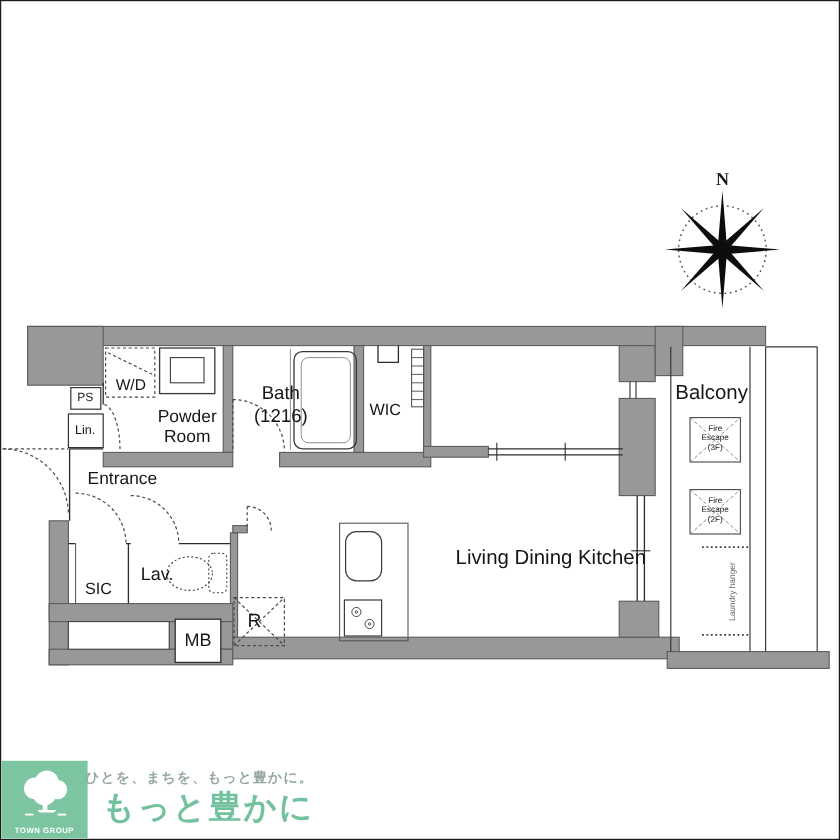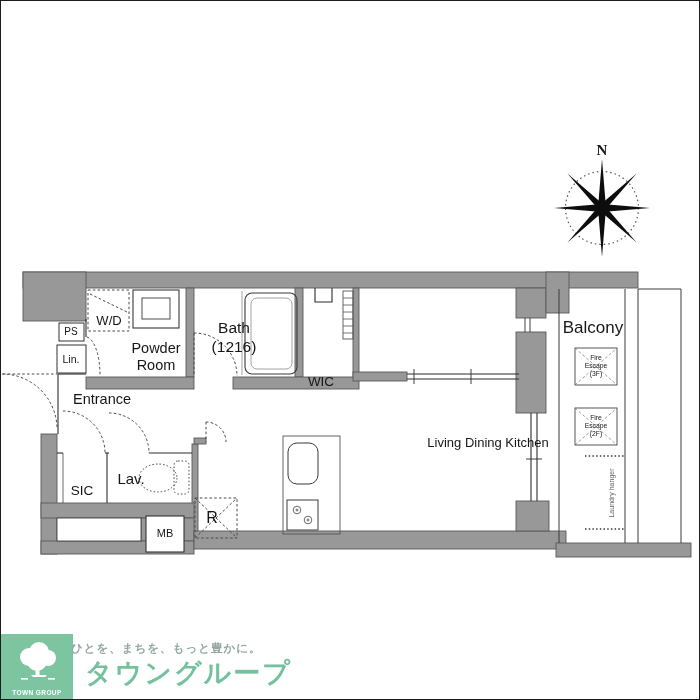--- a/index.html
+++ b/index.html
@@ -197,49 +197,49 @@
   <div class="lbl" style="left:131px;top:356px;font-size:14.5px;margin-left:24px;">
     <span class="sub">Powder</span>
     <span class="sub">Room</span>
   </div>
 
   <div class="lbl" style="left:233px;top:337px;font-size:15.5px;">
     <span class="sub">Bath</span>
     <span class="sub">(1216)</span>
   </div>
 
-  <div class="lbl" style="left:320px;top:341px;font-size:13.5px;margin-top:40px;">WIC</div>
+  <div class="lbl" style="left:320px;top:341px;font-size:13.5px;">WIC</div>
 
 
   <div class="lbl" style="left:592px;top:327px;font-size:17px;">Balcony</div>
 
   <div class="lbl" style="left:595px;top:365px;font-size:6.8px;line-height:1.2;">
     <span class="sub">Fire</span>
     <span class="sub">Escape</span>
     <span class="sub">(3F)</span>
   </div>
   <div class="lbl" style="left:595px;top:425px;font-size:6.8px;line-height:1.2;">
     <span class="sub">Fire</span>
     <span class="sub">Escape</span>
     <span class="sub">(2F)</span>
   </div>
 
   <div class="lbl rot" style="left:611px;top:492px;font-size:7px;color:#666;">Laundry hanger</div>
 
   <div class="lbl" style="left:101px;top:399px;font-size:14.5px;">Entrance</div>
   <div class="lbl" style="left:81px;top:490px;font-size:13.5px;">SIC</div>
   <div class="lbl" style="left:130px;top:478px;font-size:15px;">Lav.</div>
-  <div class="lbl" style="left:164px;top:533px;font-size:11px;">MB</div>
+  <div class="lbl" style="left:164px;top:533px;font-size:15px;">MB</div>
   <div class="lbl" style="left:211px;top:517px;font-size:16px;">R</div>
 
-  <div class="lbl" style="left:458px;top:442px;font-size:13px;line-height:1.55;margin-left:29px;">
+  <div class="lbl" style="left:458px;top:464px;font-size:17px;line-height:1.55;">
     <span class="sub">Living Dining Kitchen</span>
   </div>
 
   <div class="lbl" style="left:601px;top:149px;font-size:15px;font-weight:bold;font-family:'Liberation Serif',serif;">N</div>
 
   <div class="logo-box">
     <div class="logo-text">TOWN GROUP</div>
   </div>
   <div class="tagline" style="color:#94a8a1;">ひとを、まちを、もっと豊かに。</div>
-  <div class="company" style="color:#74c19e;">タウングループ</div>
+  <div class="company" style="color:#74c19e;">もっと豊かに</div>
 
 </div>
 
 </body></html>

